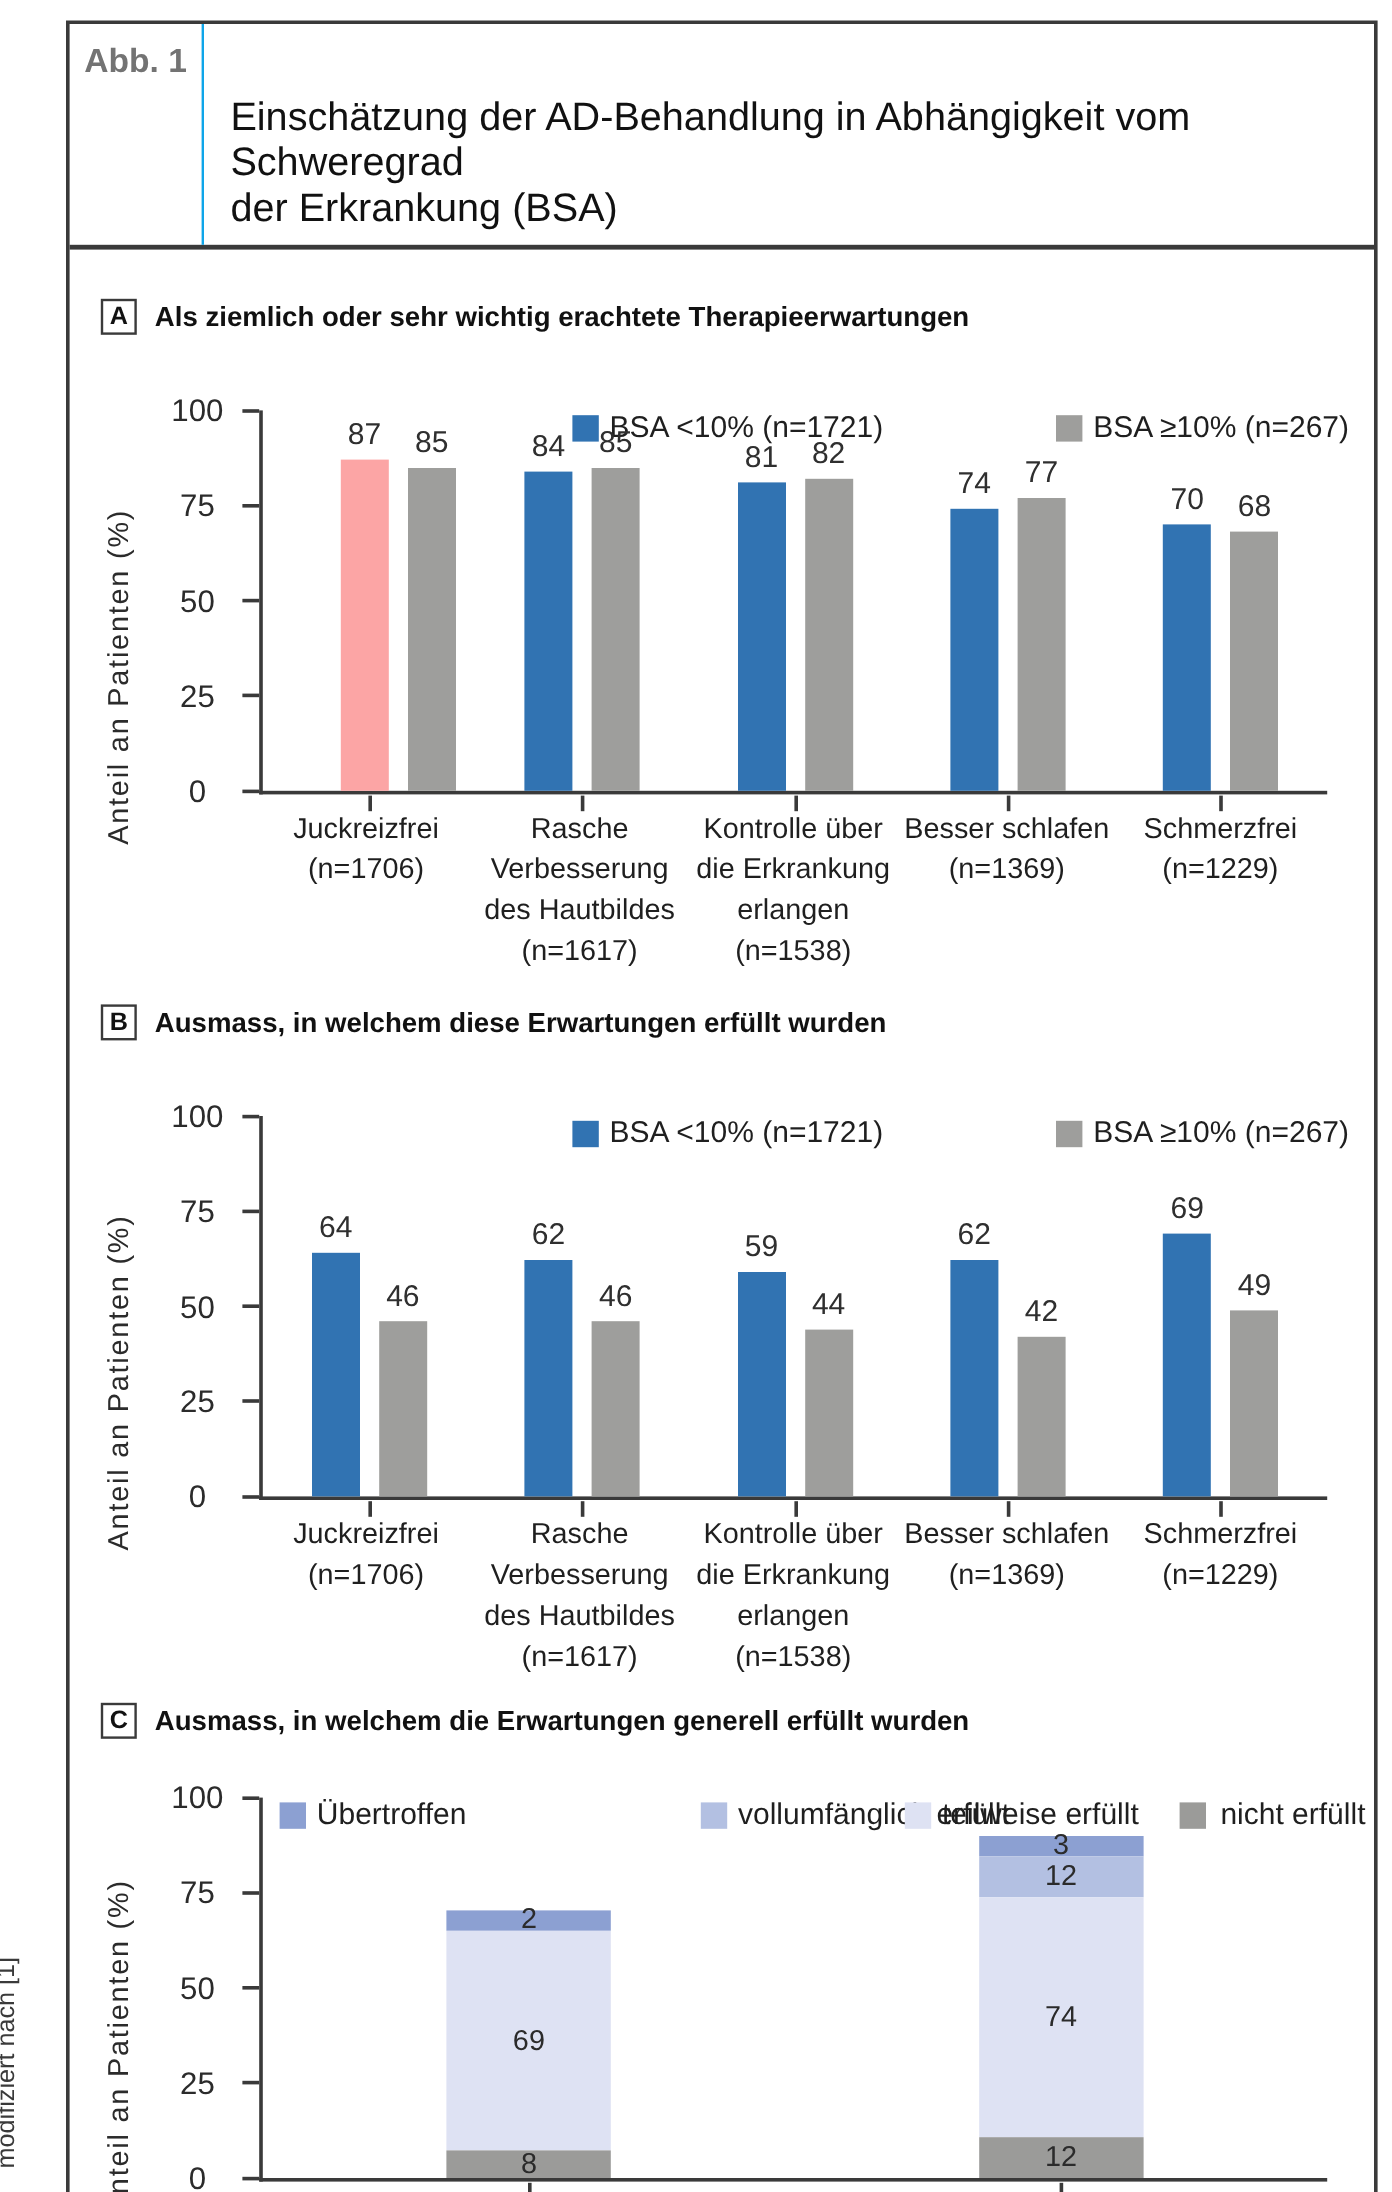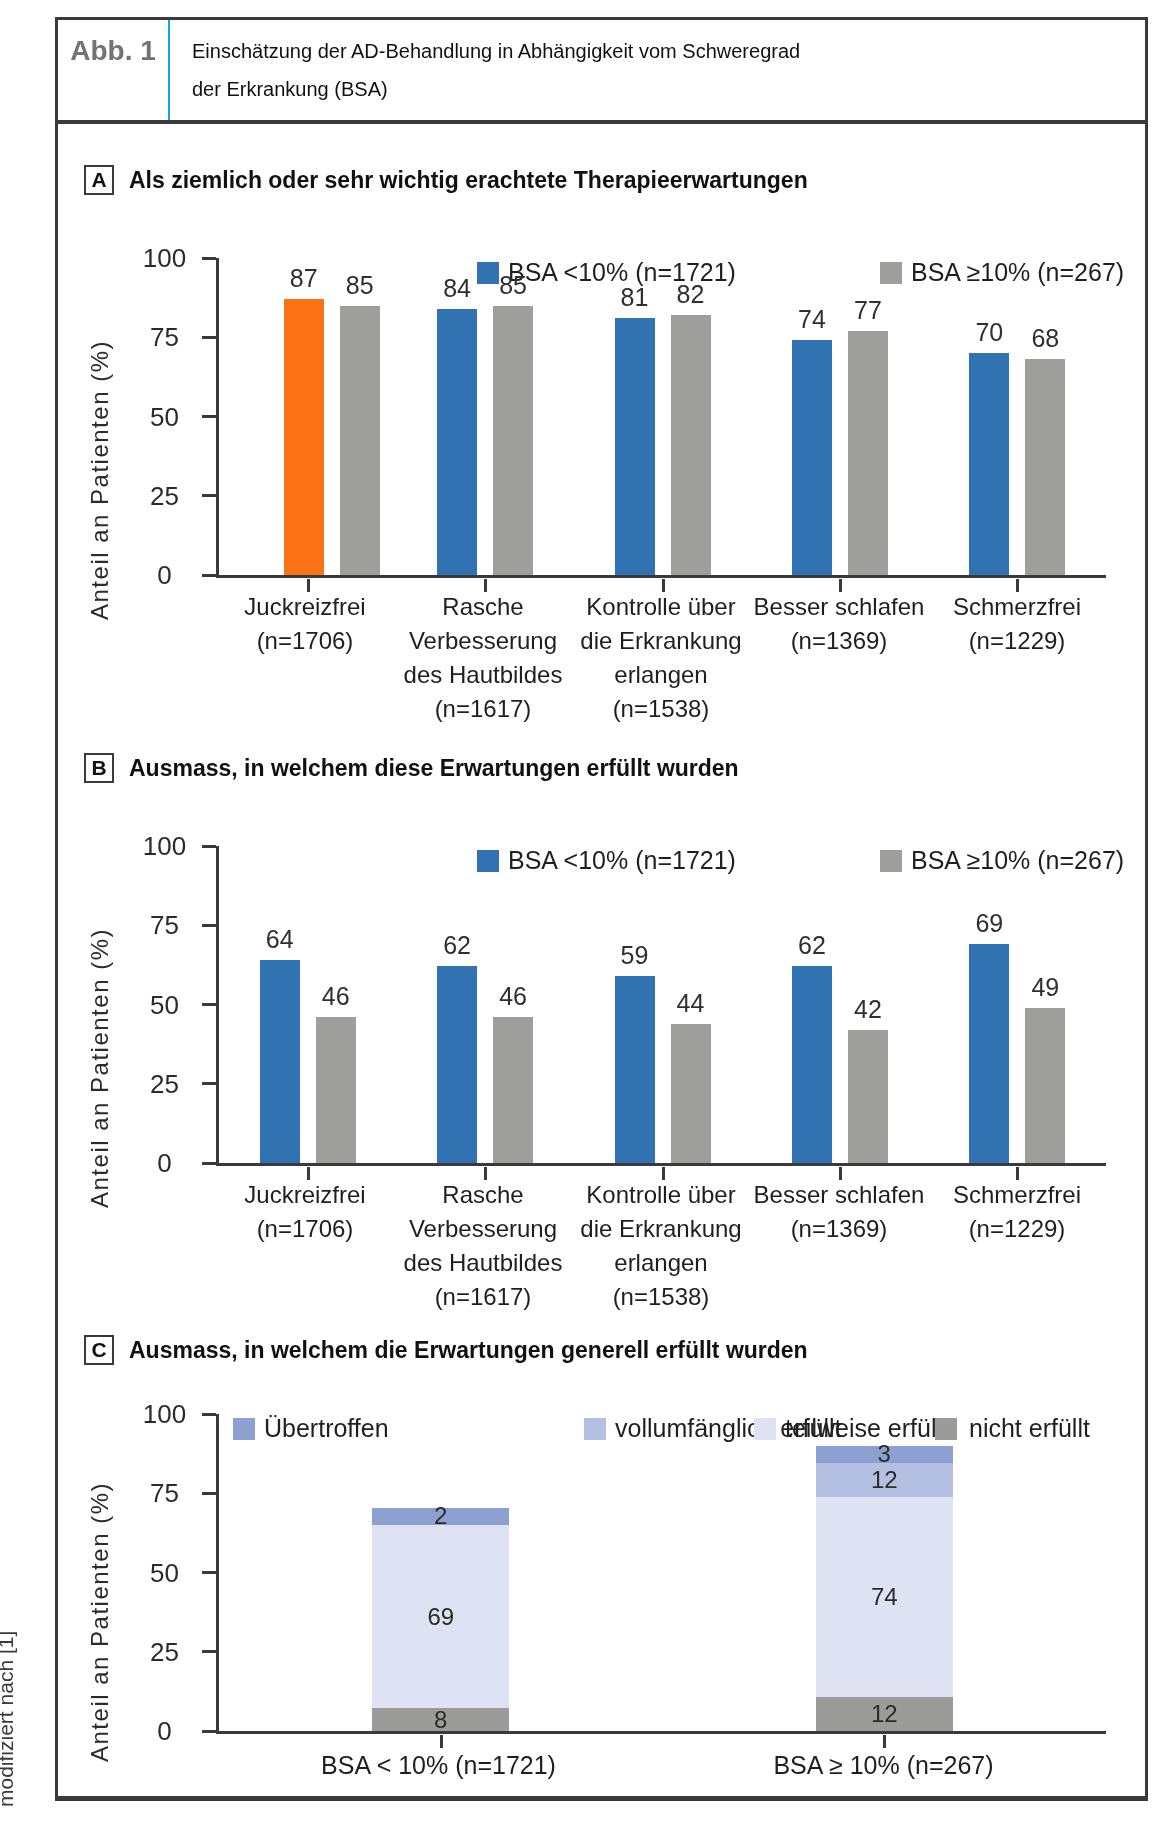--- a/index.html
+++ b/index.html
@@ -6,22 +6,22 @@
   body { background:#ffffff; font-family:"Liberation Sans", sans-serif; color:#1f1f1f; }
   .page { position:relative; width:1160px; height:1827px; background:#fff; overflow:hidden; }
 
   .figure-box { position:absolute; left:55px; top:17px; width:1093px;
     border:3px solid #3a3a3a; border-bottom-width:5px; background:#fff; }
 
   
   .title-row { display:flex; border-bottom:4px solid #3a3a3a; }
   .fig-label { width:112px; border-right:2px solid #0ea5e9; font-weight:bold;
     font-size:28px; padding-top:15px; text-align:center; color:#737373; }
-  .fig-title { flex:1; font-size:20px; line-height:38px; padding:12px 10px 12px 22px;
-    white-space:pre-line; color:#111; }
+  .fig-title { flex:1; font-size:33px; line-height:38px; padding:12px 10px 12px 22px;
+    white-space:pre-line; color:#111;margin-top:46px; }
 
   
   .panel-header { display:flex; align-items:center; gap:15px; padding-left:26px; height:32px; }
   .letter-box { width:30px; height:30px; border:2px solid #3a3a3a; display:flex;
     align-items:center; justify-content:center; font-weight:bold; font-size:21px; color:#111; }
   .panel-title { font-weight:bold; font-size:23px; color:#111; }
   #panel-A { margin-top:40px; }
   #panel-B { margin-top:26px; }
   #panel-C { margin-top:20px; }
 
@@ -29,21 +29,21 @@
 
   
   .legend-item { position:absolute; top:0; display:flex; align-items:center; gap:9px;
     font-size:25px; color:#1f1f1f; white-space:nowrap; }
   .legend-swatch { width:22px; height:22px; flex:0 0 auto; }
   .chart-grouped .legend-item:nth-child(1) { left:419px; }
   .chart-grouped .legend-item:nth-child(2) { left:822px; }
   .chart-stacked .legend-item:nth-child(1) { left:175px; }
   .chart-stacked .legend-item:nth-child(2) { left:526px; }
   .chart-stacked .legend-item:nth-child(3) { left:696px; }
-  .chart-stacked .legend-item:nth-child(4) { left:877px;gap:12px; }
+  .chart-stacked .legend-item:nth-child(4) { left:925px;gap:12px; }
 
   
   .plot { position:relative; margin-left:158px; width:890px; height:320px;
     border-left:3px solid #3a3a3a; border-bottom:3px solid #3a3a3a; }
   .chart-grouped .plot { margin-top:62px; }
   .chart-stacked .plot { margin-top:48px; }
 
   .ylab { position:absolute; left:42px; white-space:nowrap; font-size:24px;
     letter-spacing:1.5px; color:#2b2b2b;
     transform:translate(-50%,-50%) rotate(-90deg); }
@@ -115,21 +115,21 @@
             <div class="ytick-mark" style="bottom: calc(25% - 1.5px);"></div>
             <div class="ytick-label" style="bottom: calc(25% - 14px);">25</div>
             <div class="ytick-mark" style="bottom: calc(50% - 1.5px);"></div>
             <div class="ytick-label" style="bottom: calc(50% - 14px);">50</div>
             <div class="ytick-mark" style="bottom: calc(75% - 1.5px);"></div>
             <div class="ytick-label" style="bottom: calc(75% - 14px);">75</div>
             <div class="ytick-mark" style="bottom: calc(100% - 1.5px);"></div>
             <div class="ytick-label" style="bottom: calc(100% - 14px);">100</div>
             <div class="groups">
               <div class="group">
-                <div class="bar" style="height: 87%; background: #f97316; margin-left: 48px;">
+                <div class="bar" style="height: 87%; background: #fca5a5; margin-left: 48px;">
                   <span class="bar-value">87</span>
                 </div>
                 <div class="bar" style="height: 85%; background: rgb(158, 158, 156);">
                   <span class="bar-value">85</span>
                 </div>
                 <div class="x-tick"></div>
               </div>
               <div class="group">
                 <div class="bar" style="height: 84%; background: rgb(49, 115, 178);">
                   <span class="bar-value">84</span>

